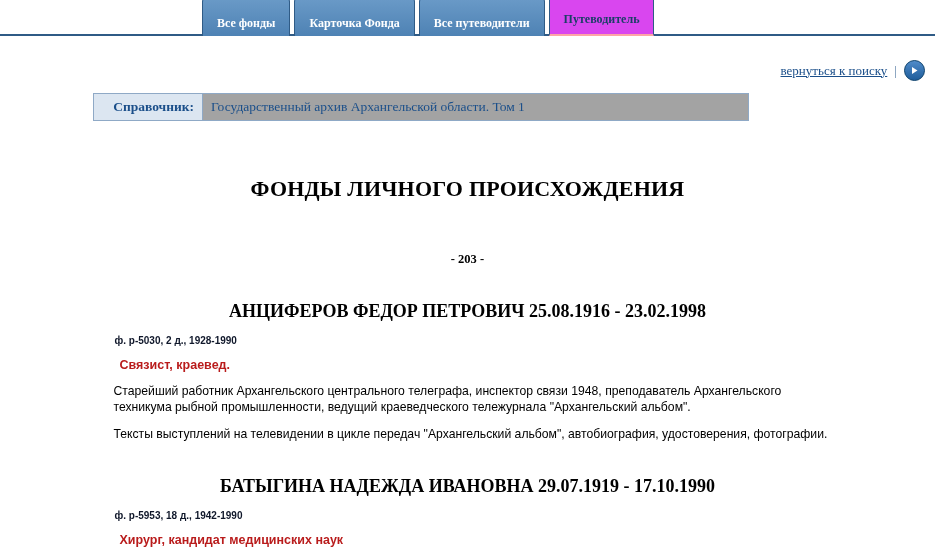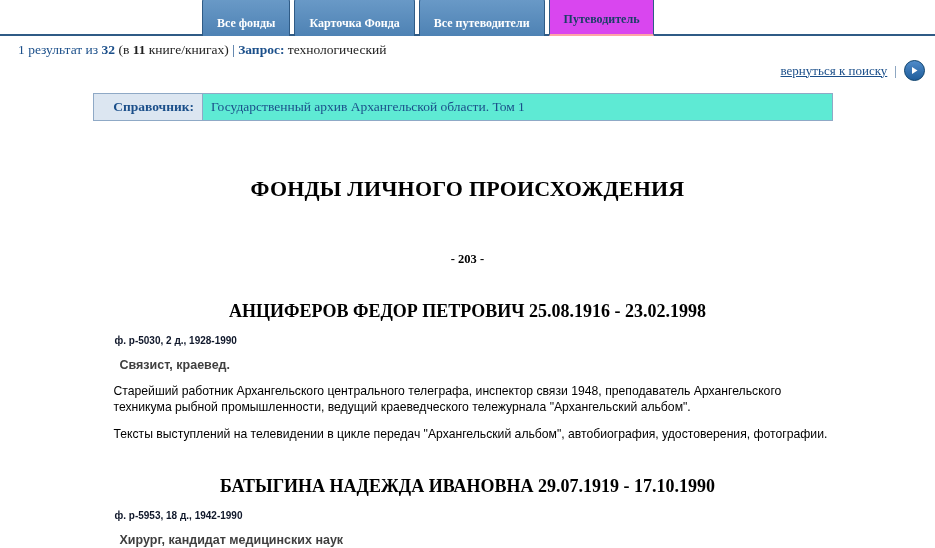--- a/index.html
+++ b/index.html
@@ -100,24 +100,24 @@
     justify-content: center;
     cursor: pointer;
   }
   .arrow-btn svg { display: block; }
 
   
   .infotable {
     position: absolute;
     left: 93px;
     top: 93px;
-    width: 740px;
+    width: 656px;
     border: 1px solid #8fa9c6;
     border-collapse: collapse;
-    background: #5eead4;
+    background: #a3a3a3;
   }
   .infotable td {
     border: 1px solid #8fa9c6;
     padding: 5px 8px;
     vertical-align: top;
     font-family: "Liberation Serif", serif;
     font-size: 13.5px;
   }
   .infotable td.label {
     width: 92px;
@@ -184,21 +184,21 @@
     font-size: 10px;
     font-weight: bold;
     color: #0f172a;
     margin-top: 13px;
     padding-left: 7px;
   }
   .entry-role {
     font-family: "Liberation Sans", sans-serif;
     font-size: 12.5px;
     font-weight: bold;
-    color: #404040;
+    color: #b91c1c;
     margin-top: 12px;
     padding-left: 12px;
   }
   .entry-para {
     font-family: "Liberation Sans", sans-serif;
     font-size: 12.2px;
     color: #000000;
     line-height: 16px;
     margin-top: 11px;
     padding-left: 6px;
@@ -213,23 +213,20 @@
   <div class="tabbar">
     <div class="tabs">
       <div class="tab">Все фонды</div>
       <div class="tab">Карточка Фонда</div>
       <div class="tab">Все путеводители</div>
       <div class="tab active">Путеводитель</div>
     </div>
   </div>
 
   <div class="resultbar">
-    <div class="result-left">
-      <span class="blue">1 результат из </span><b class="blue">32</b><span> (в </span><b>11</b><span> книге/книгах)</span><span class="blue"> | </span><span class="qlabel">Запрос:</span><span class="qval"> технологический</span>
-    </div>
     <div class="result-right">
       <span class="backlink">вернуться к поиску</span>
       <span class="sep">|</span>
       <span class="arrow-btn">
         <svg width="11" height="11" viewBox="0 0 11 11" aria-hidden="true">
           <polygon points="3,2 8.5,5.5 3,9" fill="#ffffff"></polygon>
         </svg>
       </span>
     </div>
   </div>

